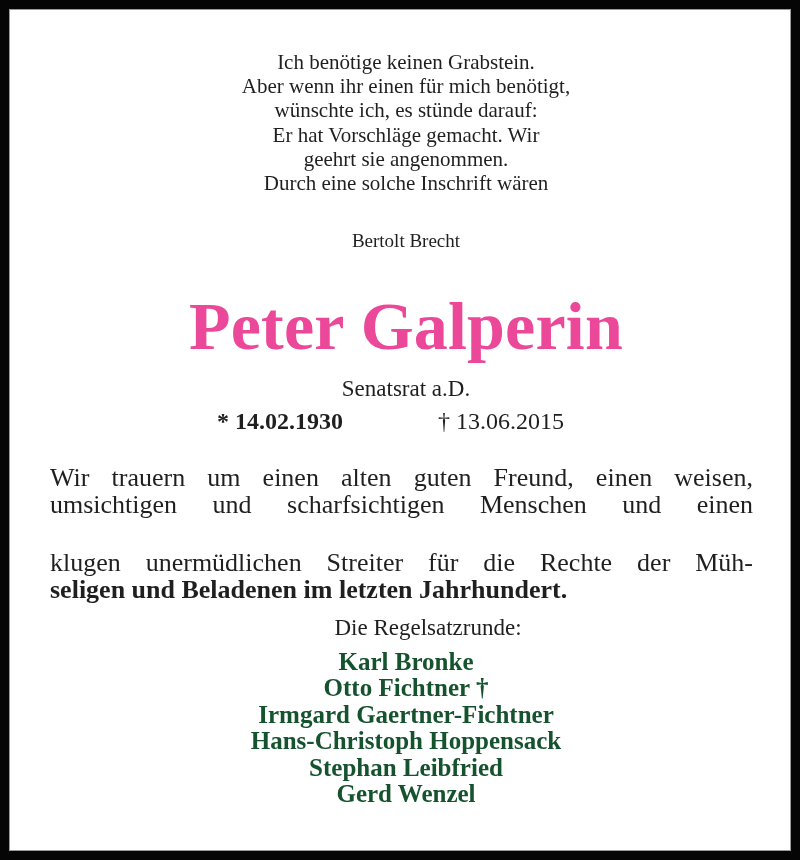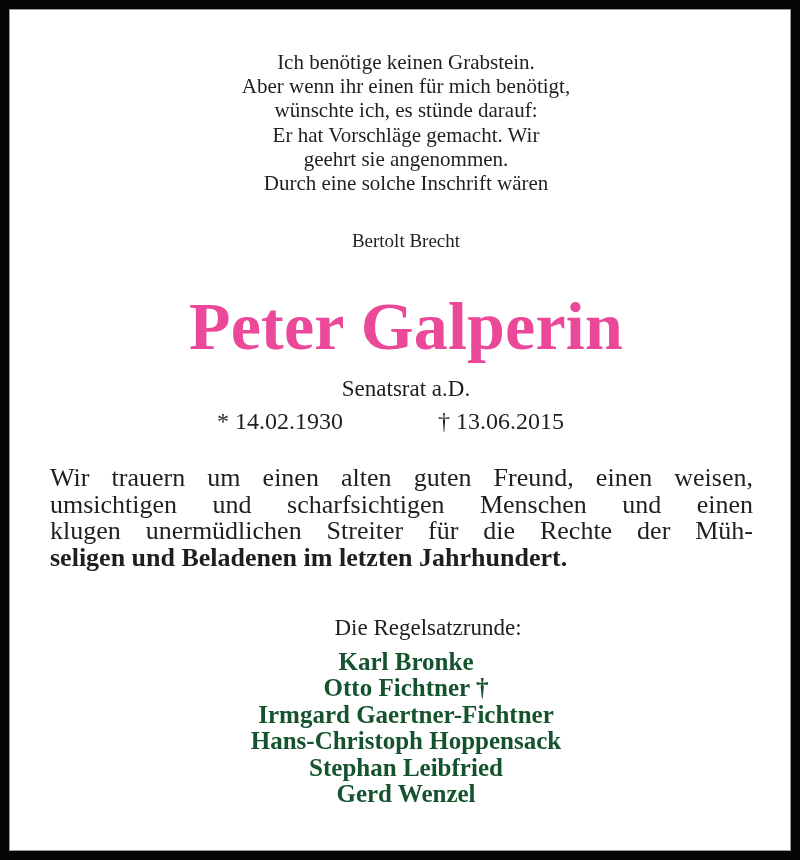--- a/index.html
+++ b/index.html
@@ -65,21 +65,21 @@
       top: 399px;
       font-size: 24px;
       line-height: 33px;
       height: 33px;
     }
     .date {
       position: absolute;
       top: 0;
       white-space: nowrap;
     }
-    .date.birth { left: 211px; }
+    .date.birth { left: 211px; font-weight: bold; }
     .date.death { left: 432px; }
     .tribute {
       position: absolute;
       top: 465px;
       left: 50px;
       width: 703px;
       font-size: 26px;
       line-height: 26.7px;
       margin: 0;
     }
@@ -132,21 +132,21 @@
 <div class="block title-line">Senatsrat a.D.</div>
 
 <div class="block dates-line">
   <span class="date birth">* 14.02.1930</span>
   <span class="date death">† 13.06.2015</span>
 </div>
 
 <p class="tribute">
   <span class="tline" style="white-space: normal;">Wir trauern um einen alten guten Freund, einen weisen,</span>
   <span class="tline" style="white-space: normal;">umsichtigen und scharfsichtigen Menschen und einen</span>
-  <span class="tline" style="white-space: normal;">klugen unermüdlichen Streiter für die Rechte der Müh-</span>
+  <span class="tline" style="white-space: normal; margin-top: 32px;">klugen unermüdlichen Streiter für die Rechte der Müh-</span>
   <span class="tline last">seligen und Beladenen im letzten Jahrhundert.</span>
 </p>
 
 <div class="block group-label">Die Regelsatzrunde:</div>
 
 <div class="block signatories">
   <span class="sig">Karl Bronke</span>
   <span class="sig">Otto Fichtner †</span>
   <span class="sig">Irmgard Gaertner-Fichtner</span>
   <span class="sig">Hans-Christoph Hoppensack</span>

